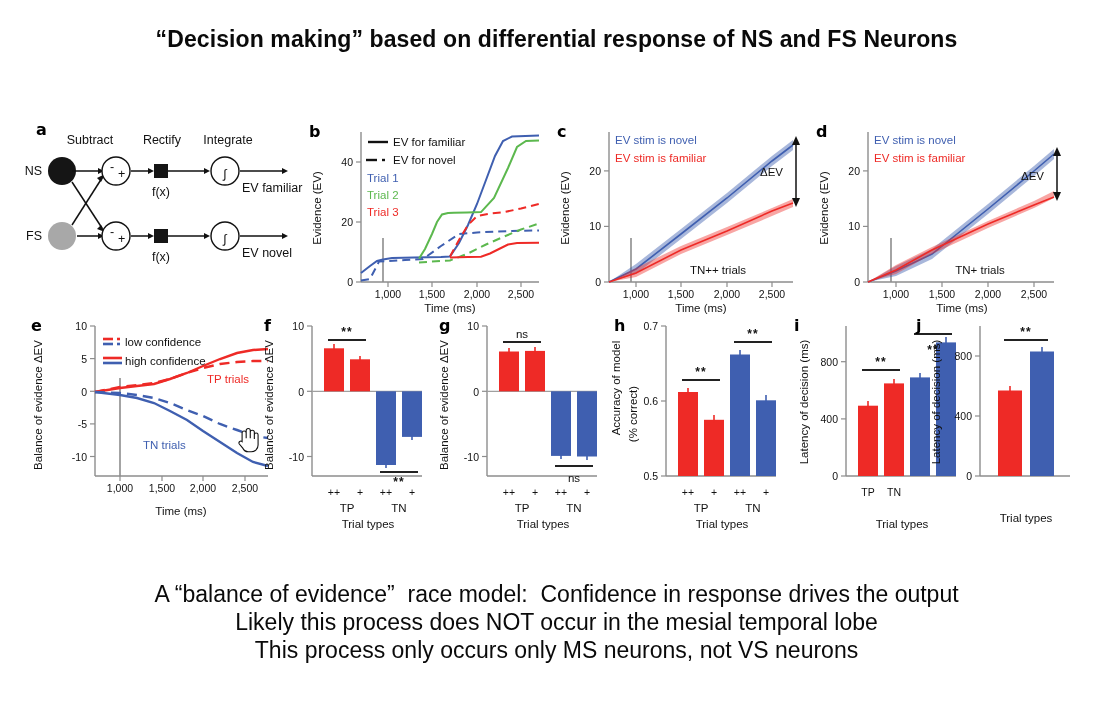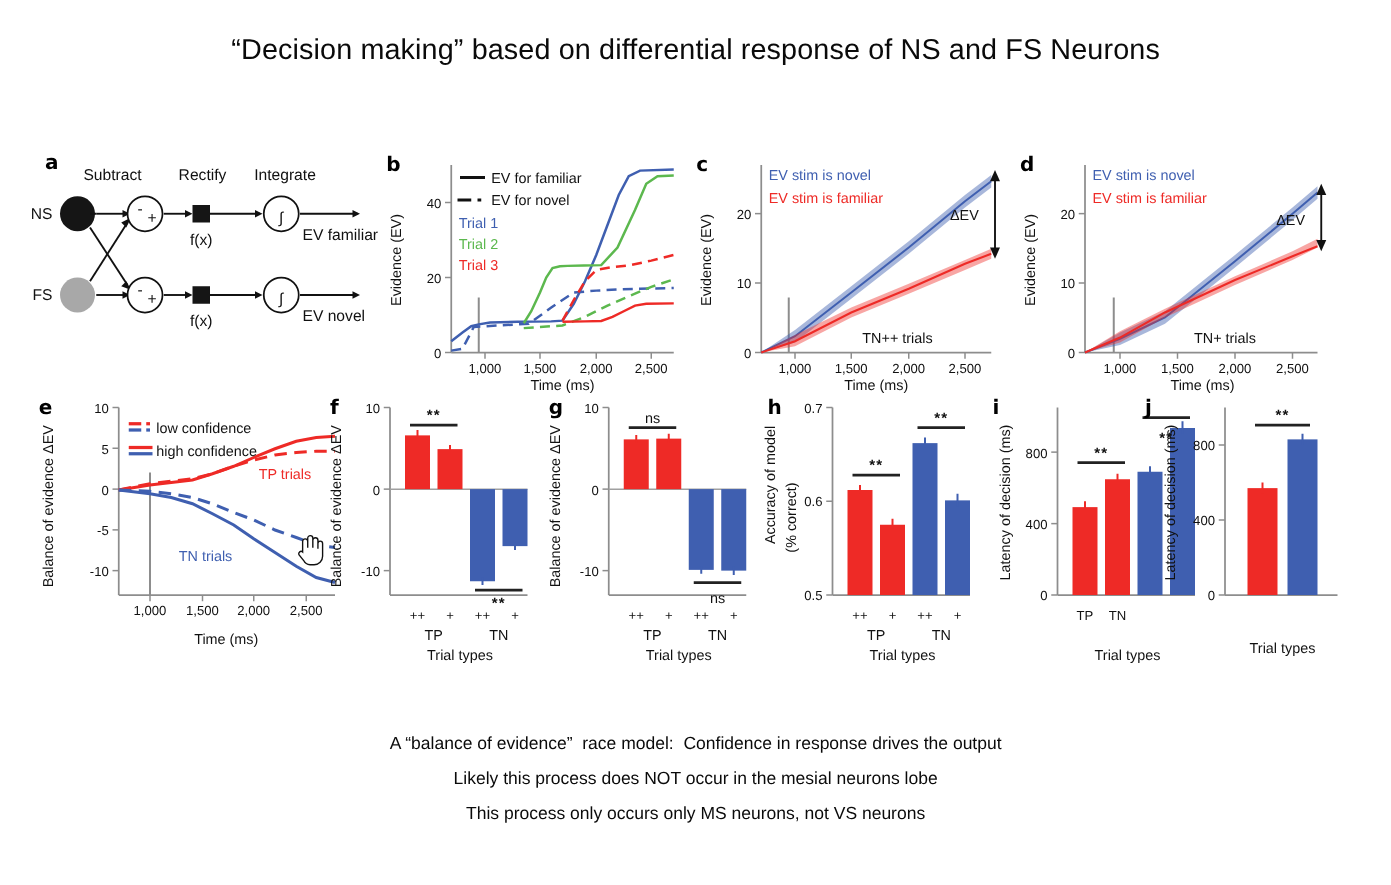--- a/index.html
+++ b/index.html
@@ -5,21 +5,21 @@
   html,body{margin:0;padding:0;}
   body{
     width:1113px;height:708px;background:#ffffff;
     font-family:"Liberation Sans", sans-serif;
     color:#111;overflow:hidden;position:relative;
   }
   .slide{position:relative;width:1113px;height:708px;}
 
   .slide-title{
     position:absolute;left:0;top:26px;width:1113px;text-align:center;
-    font-size:23px;font-weight:400;color:#0a0a0a;letter-spacing:0.1px;
+    font-size:23px;font-weight:700;color:#0a0a0a;letter-spacing:0.1px;
   }
 
   .figure{position:absolute;left:0;top:118px;width:1113px;height:420px;}
 
   .panel{position:absolute;}
   .plab{
     position:absolute;font-size:16px;font-weight:bold;color:#000;
     font-family:"DejaVu Sans", sans-serif;
   }
 
@@ -36,21 +36,21 @@
   .nsl{font-size:11.5px;fill:#111;}
 
   .axline{stroke:#8d8d8d;stroke-width:1.4;fill:none;}
   .tmark{stroke:#8d8d8d;stroke-width:1.2;}
   .zeroline{stroke:#a0a0a0;stroke-width:1.2;}
   .vgray{stroke:#8d8d8d;stroke-width:1.6;}
   .sigbar{stroke:#222;stroke-width:2.2;}
 
   .caption{
     position:absolute;left:0;top:580px;width:1113px;text-align:center;
-    font-size:14px;line-height:28px;color:#0a0a0a;
+    font-size:23px;line-height:28px;color:#0a0a0a;
   }
   .caption div{white-space:pre;}
 
   .dia text{font-size:12.5px;fill:#111;}
   .dia .arr{stroke:#111;stroke-width:1.5;fill:none;}
   .dia .circ{fill:#fff;stroke:#111;stroke-width:1.4;}
 </style>
 </head>
 <body>
 
@@ -479,17 +479,17 @@
         <text class="axlabel" x="100" y="186" text-anchor="middle"></text>
         <text class="axlabel" x="132" y="186" text-anchor="middle"></text>
         <text class="axlabel" x="116" y="212" text-anchor="middle">Trial types</text>
       </svg>
     </div>
 
   </div>
 
   <div class="caption">
     <div>A “balance of evidence”  race model:  Confidence in response drives the output</div>
-    <div>Likely this process does NOT occur in the mesial neurons lobe</div>
+    <div>Likely this process does NOT occur in the mesial temporal lobe</div>
     <div>This process only occurs only MS neurons, not VS neurons</div>
   </div>
 
 </div>
 
 </body></html>

